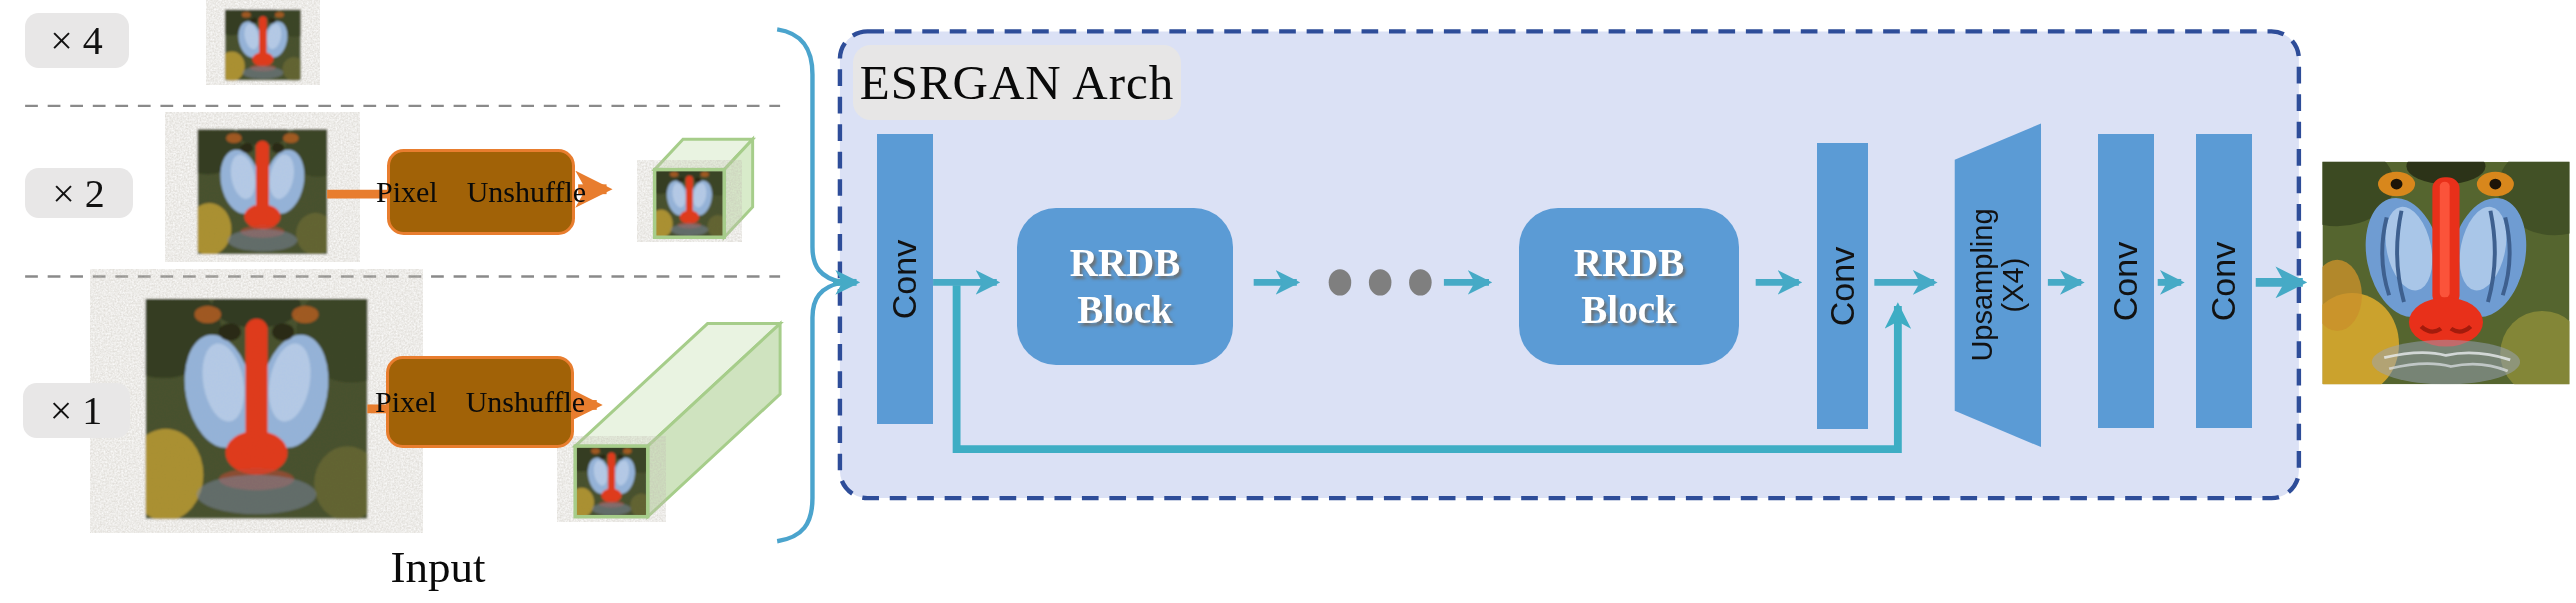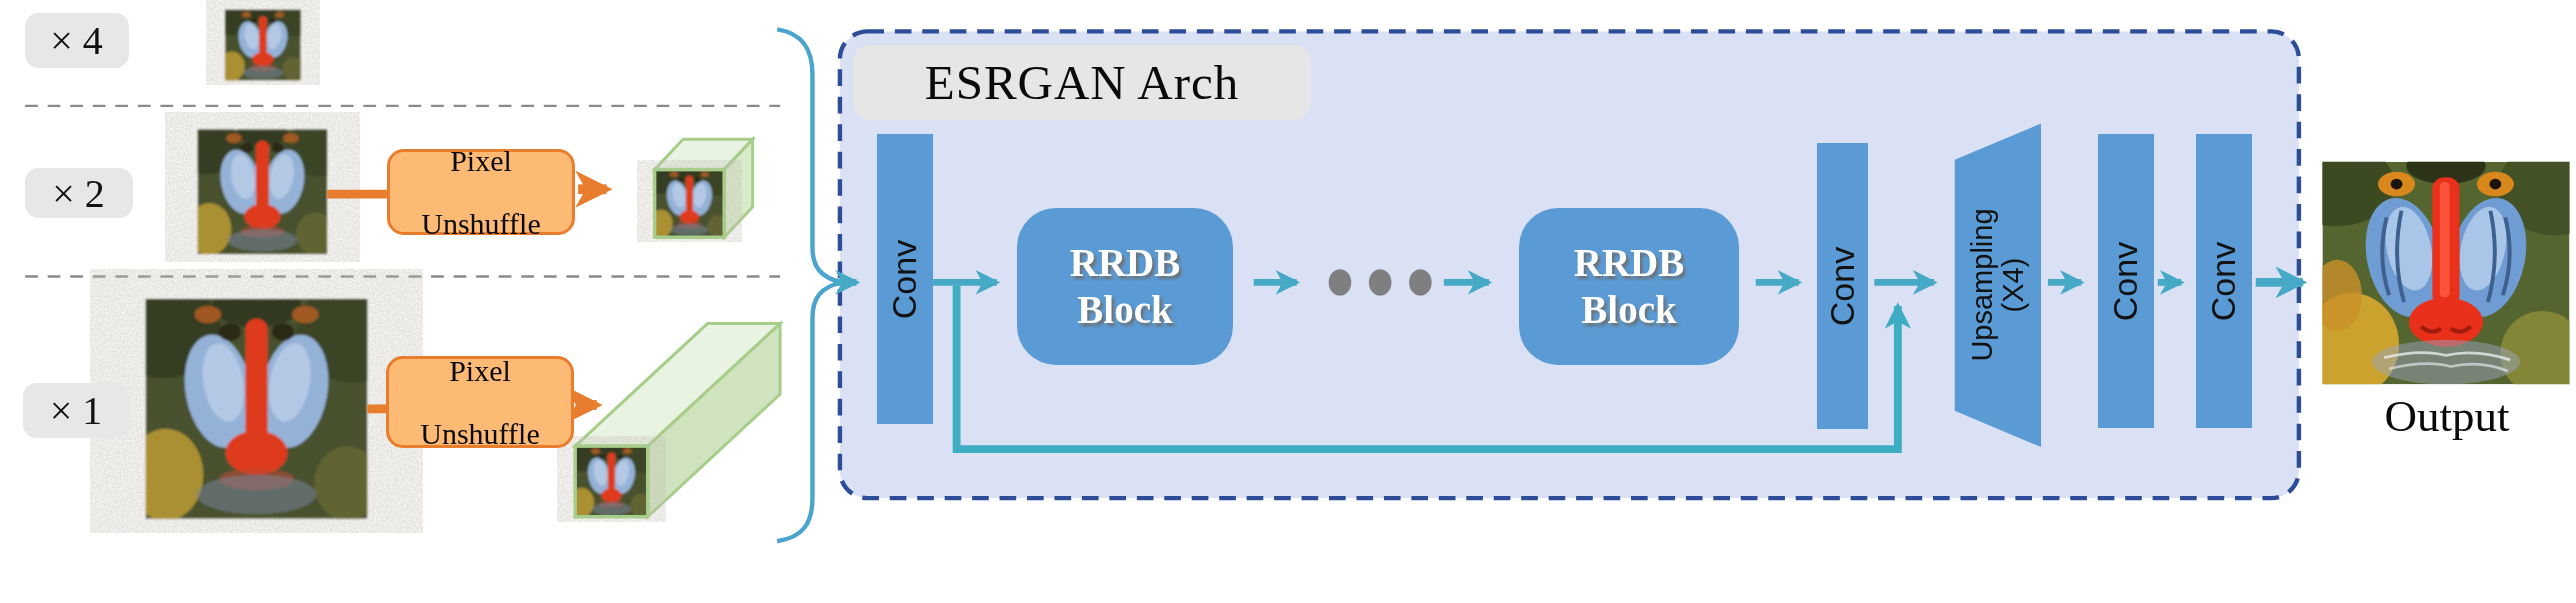--- a/index.html
+++ b/index.html
@@ -20,22 +20,22 @@
     font-size:40px;color:#111;
   }
   .archtitle{
     background:#e7e6e6;border-radius:17.7px;
     display:flex;align-items:center;justify-content:center;
     font-size:49px;color:#0a0a0a;letter-spacing:1px;
   }
 
   
   .pubox{
-    background:#fdba74;border:3.9px solid #e87d2e;border-radius:16.7px;
-    display:flex;flex-direction:column;align-items:center;justify-content:center;
+    background:#a16207;border:3.9px solid #e87d2e;border-radius:16.7px;
+    display:flex;flex-direction:row;align-items:center;justify-content:center;
     font-size:30px;line-height:1.12;color:#0a0a0a;box-sizing:border-box;gap:29px;
   }
 
   
   .convbar{
     background:#5b9bd5;
     display:flex;align-items:center;justify-content:center;
   }
   .convbar .vtext{
     transform:rotate(-90deg);white-space:nowrap;
@@ -225,21 +225,21 @@
 
   <div class="abs pubox" style="left:387px;top:149px;width:188px;height:86px;">
     <span>Pixel</span>
     <span>Unshuffle</span>
   </div>
   <div class="abs pubox" style="left:386px;top:356px;width:188px;height:92px;">
     <span>Pixel</span>
     <span>Unshuffle</span>
   </div>
 
-  <div class="abs archtitle" style="left:853px;top:45px;width:458px;height:75px;">
+  <div class="abs archtitle" style="left:853px;top:45px;width:328px;height:75px;">
     <span>ESRGAN Arch</span>
   </div>
 
   <div class="abs convbar" style="left:877px;top:134px;width:56px;height:290px;">
     <span class="vtext">Conv</span>
   </div>
   <div class="abs convbar" style="left:1817px;top:143px;width:51px;height:286px;">
     <span class="vtext">Conv</span>
   </div>
   <div class="abs convbar" style="left:2098px;top:134px;width:56px;height:294px;">
@@ -256,18 +256,18 @@
   <div class="abs rrdb" style="left:1519px;top:208px;width:220px;height:157px;">
     <span>RRDB</span>
     <span>Block</span>
   </div>
 
   <div class="abs upslabel" style="left:1851px;top:246px;width:294px;height:78px;">
     <span>Upsampling</span>
     <span>(X4)</span>
   </div>
 
-  <div class="abs caption" style="left:2340px;top:388px;width:214px;height:55px;">
-    <span>Output</span>
+  <div class="abs caption" style="left:345px;top:540px;width:186px;height:53px;">
+    <span>Input</span>
   </div>
 
 </div>
 
 
 </body></html>

